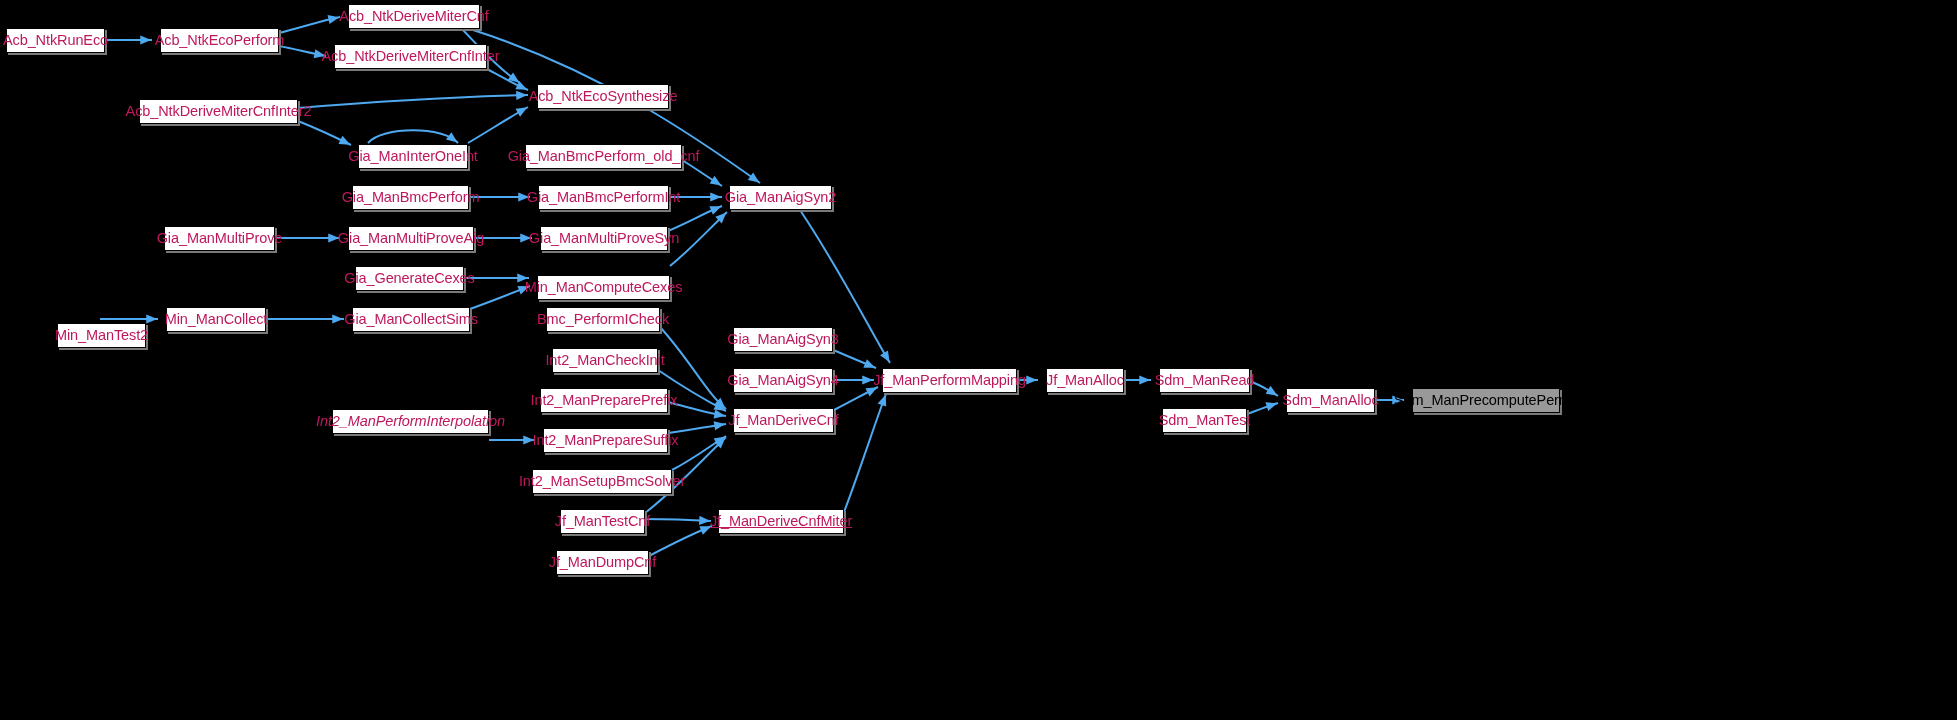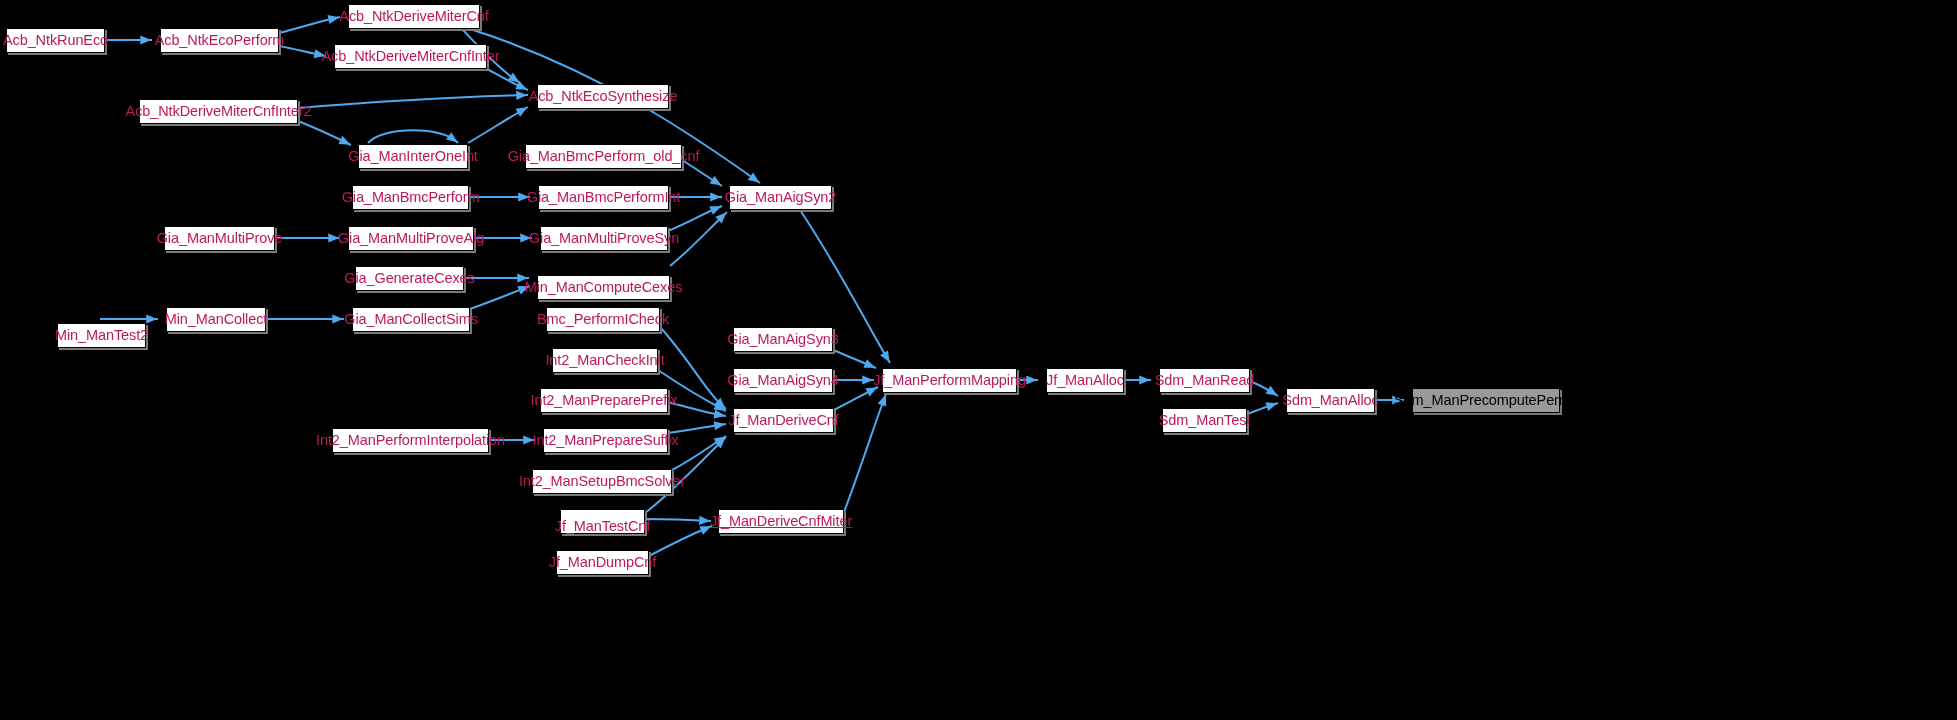--- a/index.html
+++ b/index.html
@@ -305,31 +305,31 @@
     </div>
     <div class="graph-node" style="left: 540px; top: 388px; width: 128px; height: 25px;">
       <span>Int2_ManPreparePrefix</span>
     </div>
     <div class="graph-node" style="left: 733px; top: 408px; width: 101px; height: 25px;">
       <span>Jf_ManDeriveCnf</span>
     </div>
     <div class="graph-node" style="left: 1162px; top: 408px; width: 85px; height: 25px;">
       <span>Sdm_ManTest</span>
     </div>
-    <div class="graph-node" style="left: 332px; top: 428px; width: 157px; height: 25px;">
+    <div class="graph-node" style="left: 332px; top: 409px; width: 157px; height: 25px; font-style: italic;">
       <span>Int2_ManPerformInterpolation</span>
     </div>
     <div class="graph-node" style="left: 543px; top: 428px; width: 125px; height: 25px;">
       <span>Int2_ManPrepareSuffix</span>
     </div>
     <div class="graph-node" style="left: 532px; top: 469px; width: 140px; height: 25px;">
       <span>Int2_ManSetupBmcSolver</span>
     </div>
     <div class="graph-node" style="left: 718px; top: 509px; width: 126px; height: 25px; text-decoration: underline;">
       <span>Jf_ManDeriveCnfMiter</span>
     </div>
-    <div class="graph-node" style="left: 560px; top: 509px; width: 85px; height: 25px; align-items: flex-end;">
+    <div class="graph-node" style="left: 560px; top: 509px; width: 85px; height: 25px;">
       <span>Jf_ManTestCnf</span>
     </div>
     <div class="graph-node" style="left: 556px; top: 550px; width: 93px; height: 25px;">
       <span>Jf_ManDumpCnf</span>
     </div>
   </div>
 
 </body></html>

